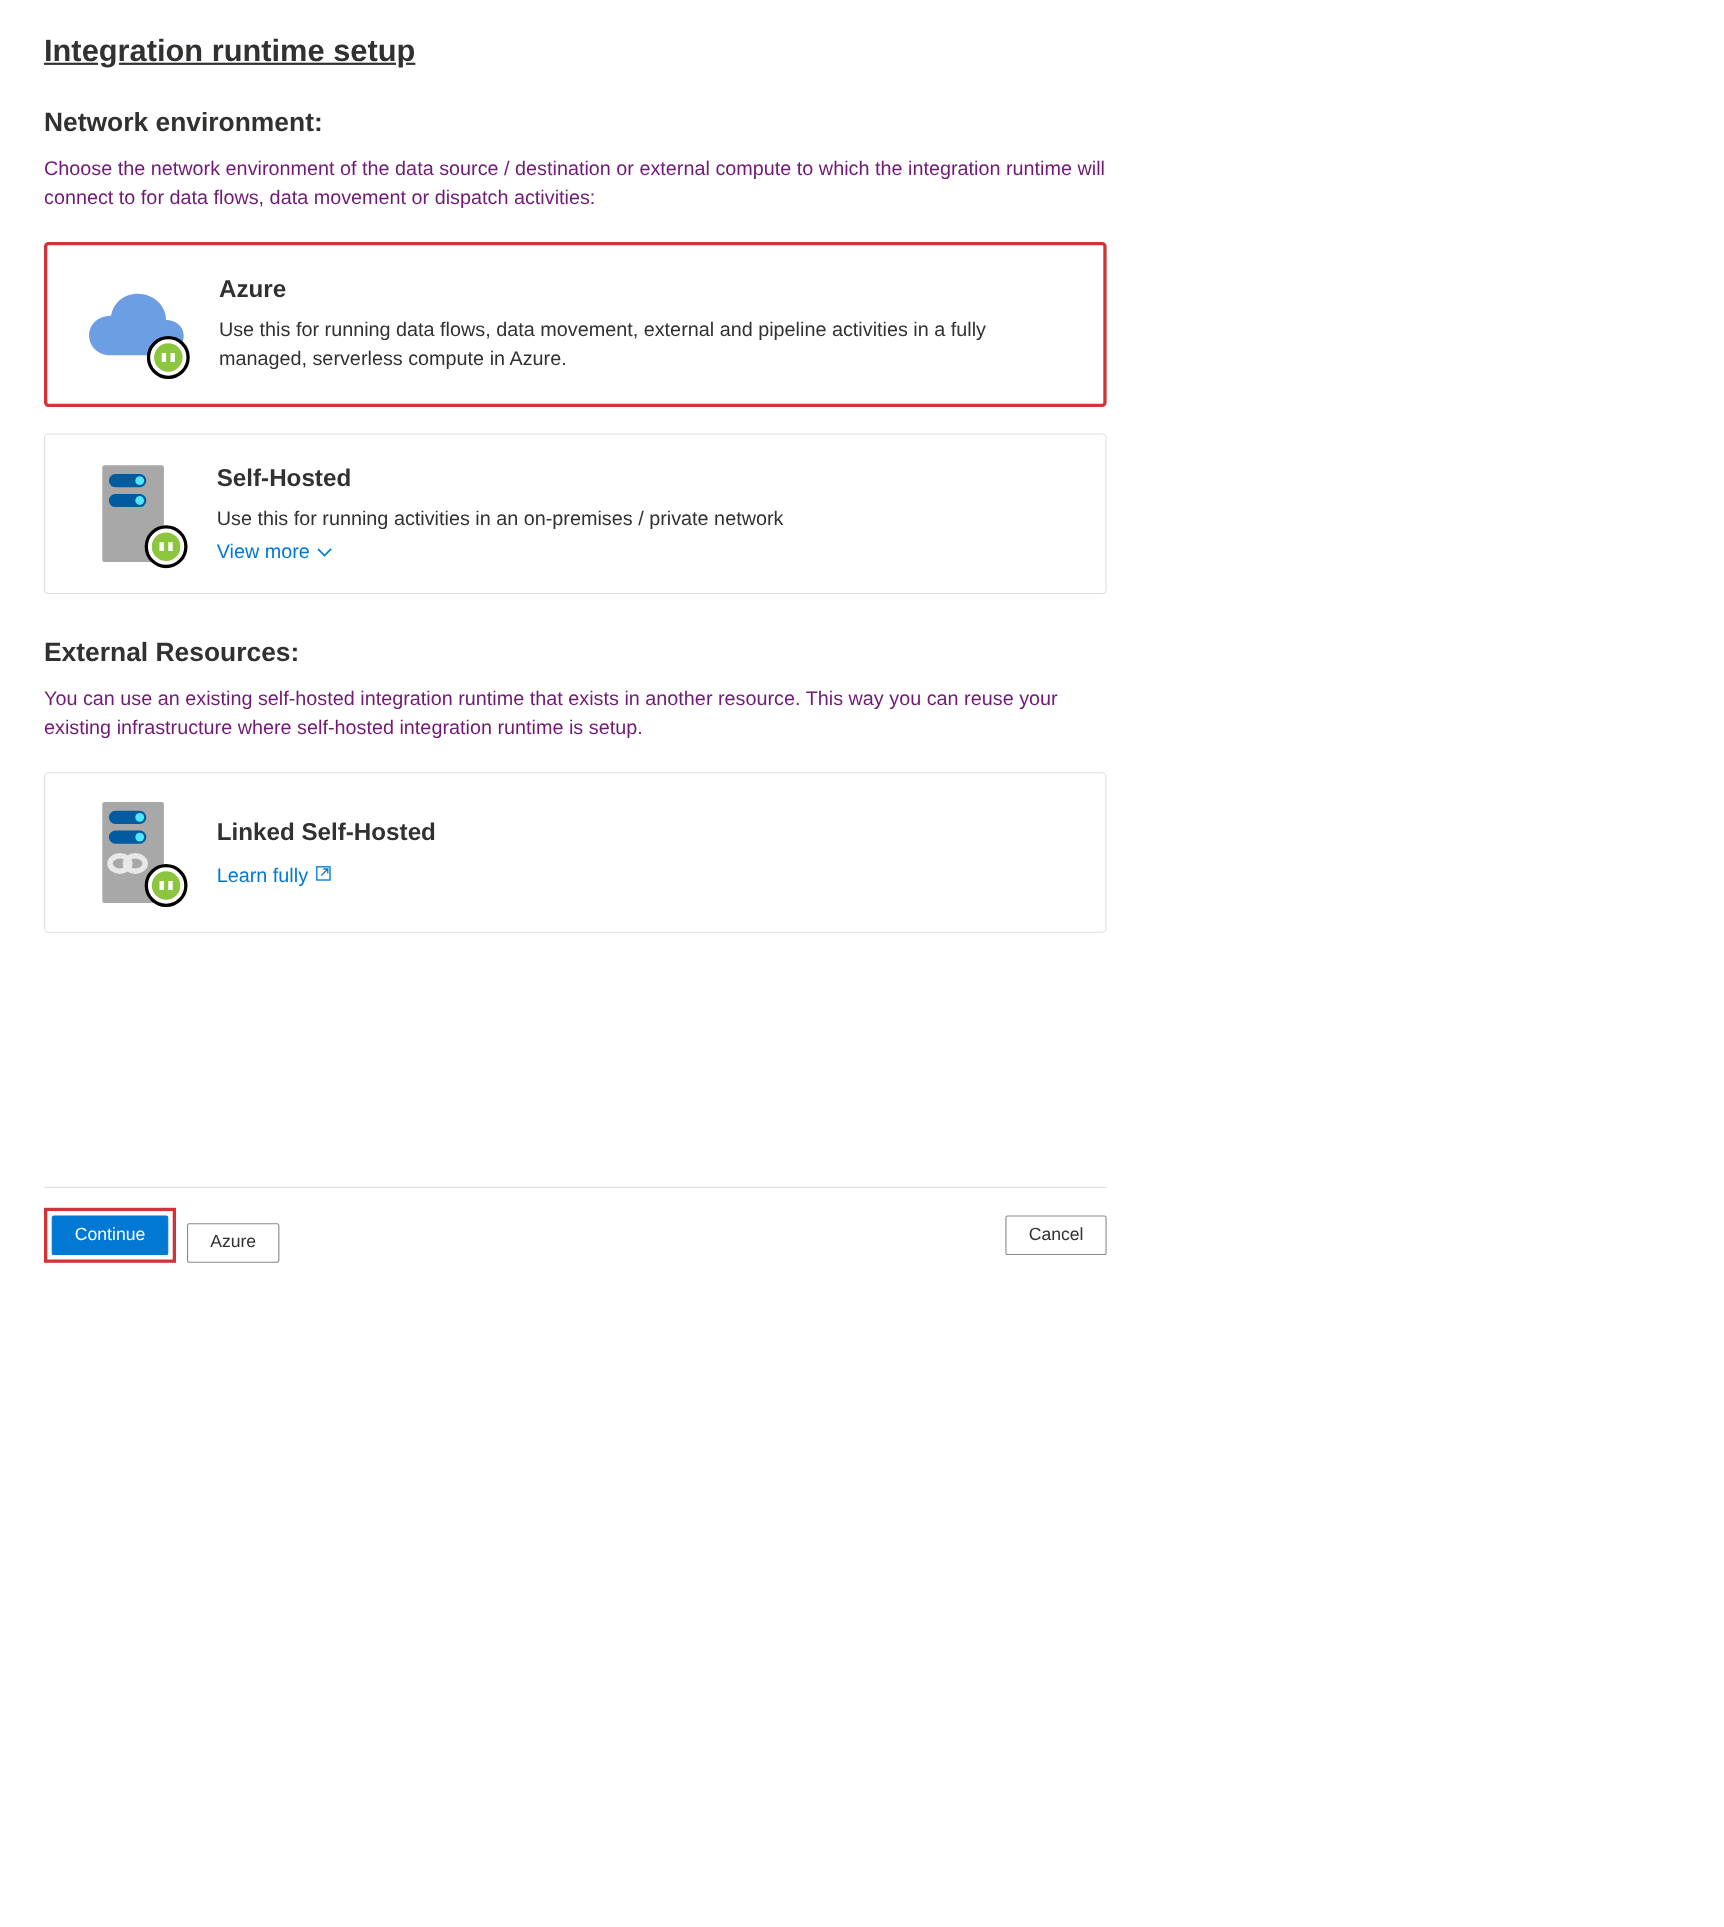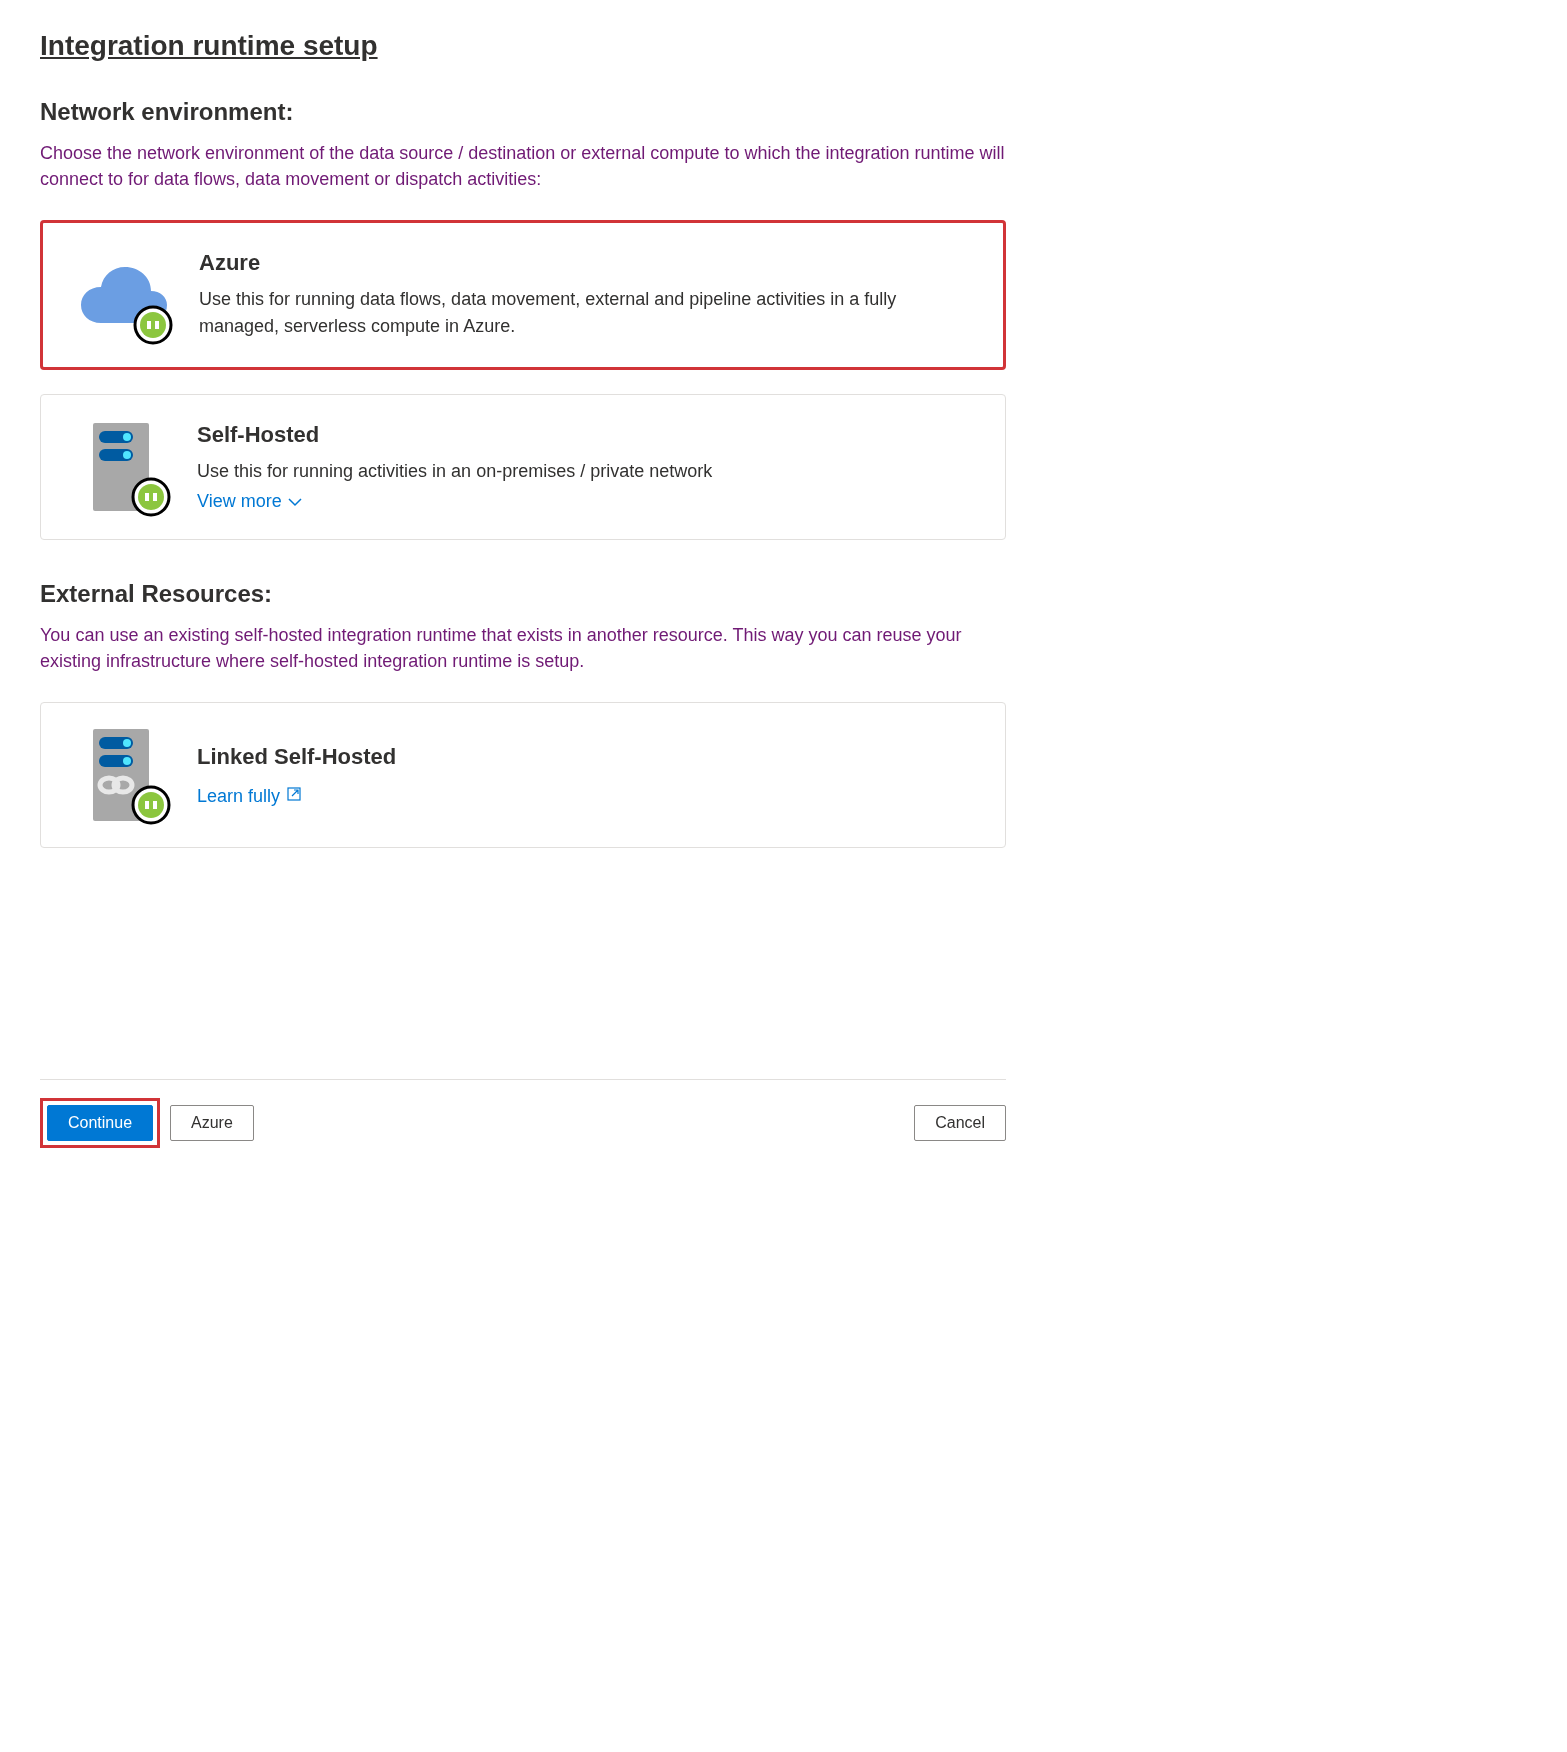--- a/index.html
+++ b/index.html
@@ -98,21 +98,21 @@
       justify-content: space-between;
       align-items: center;
       position: absolute;
       bottom: 20px;
       left: 40px;
       right: 40px;
     }
     .footer-left {
       display: flex;
       gap: 10px;
-      align-items: center;
+      align-items: flex-end;
     }
     .btn {
       padding: 8px 20px;
       font-size: 16px;
       border-radius: 2px;
       cursor: pointer;
       font-family: inherit;
       min-width: 80px;
     }
     .btn-primary {

